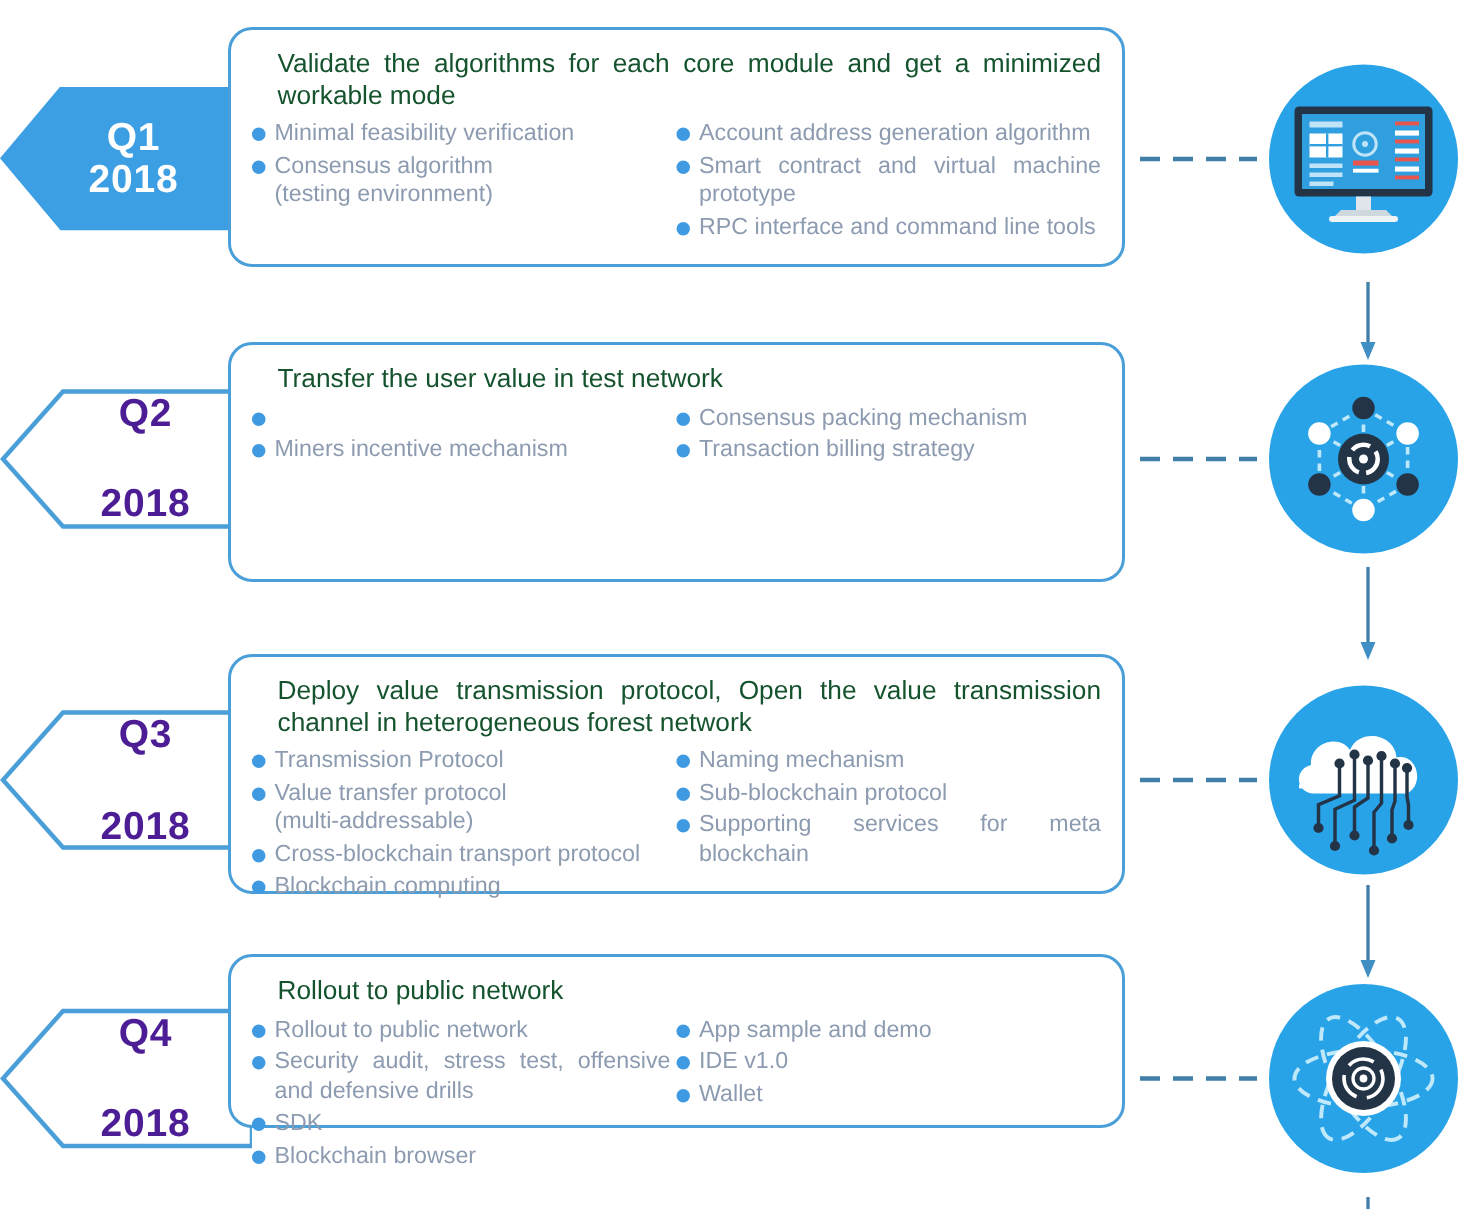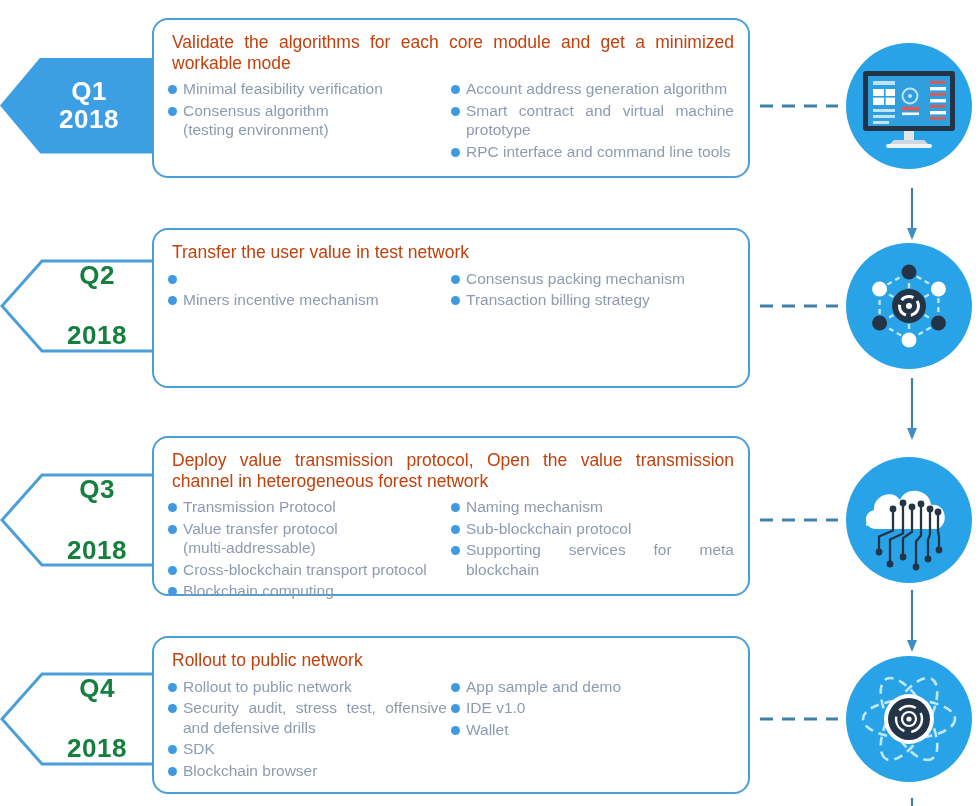--- a/index.html
+++ b/index.html
@@ -28,21 +28,21 @@
   .badge .qline{font-size:26px;font-weight:bold;}
   .badge .yline{font-size:26px;font-weight:bold;}
 
   .badge.filled{
     background:#3c9ee3;
     color:#ffffff;
     clip-path:polygon(0% 50%, 24% 0%, 100% 0%, 100% 100%, 24% 100%);
     padding-left:10px;
   }
   .badge.outline{
-    color:#15803d;
+    color:#4c1d95;
     padding-left:26px;
     gap:33px;
   }
   .badge.outline .ol{
     position:absolute;inset:0;
     pointer-events:none;
   }
   .badge.outline .ol svg{display:block;width:100%;height:100%;}
 
   
@@ -52,27 +52,27 @@
     width:598px;
     box-sizing:border-box;
     border:2px solid #4a9fd8;
     border-radius:16px;
     background:#ffffff;
     padding:12px 14px 14px 14px;
   }
   .r0 .card{top:0;height:160px;}
   .r1 .card{top:0;height:160px;}
   .r2 .card{top:0;height:160px;}
-  .r3 .card{top:0;height:158px;}
+  .r3 .card{top:0;height:116px;}
 
   .card-title{
-    color:#c2410c;
+    color:#14532d;
     font-size:17.5px;
     line-height:1.18;
-    margin:0 0 6px 4px;
+    margin:0 0 6px 17px;
     text-align:justify;
     font-weight:normal;
   }
   .card-title.justify{text-align-last:left;}
 
   .cols{
     display:flex;
     gap:0px;
   }
   .col{flex:0 0 50%;box-sizing:border-box;}

